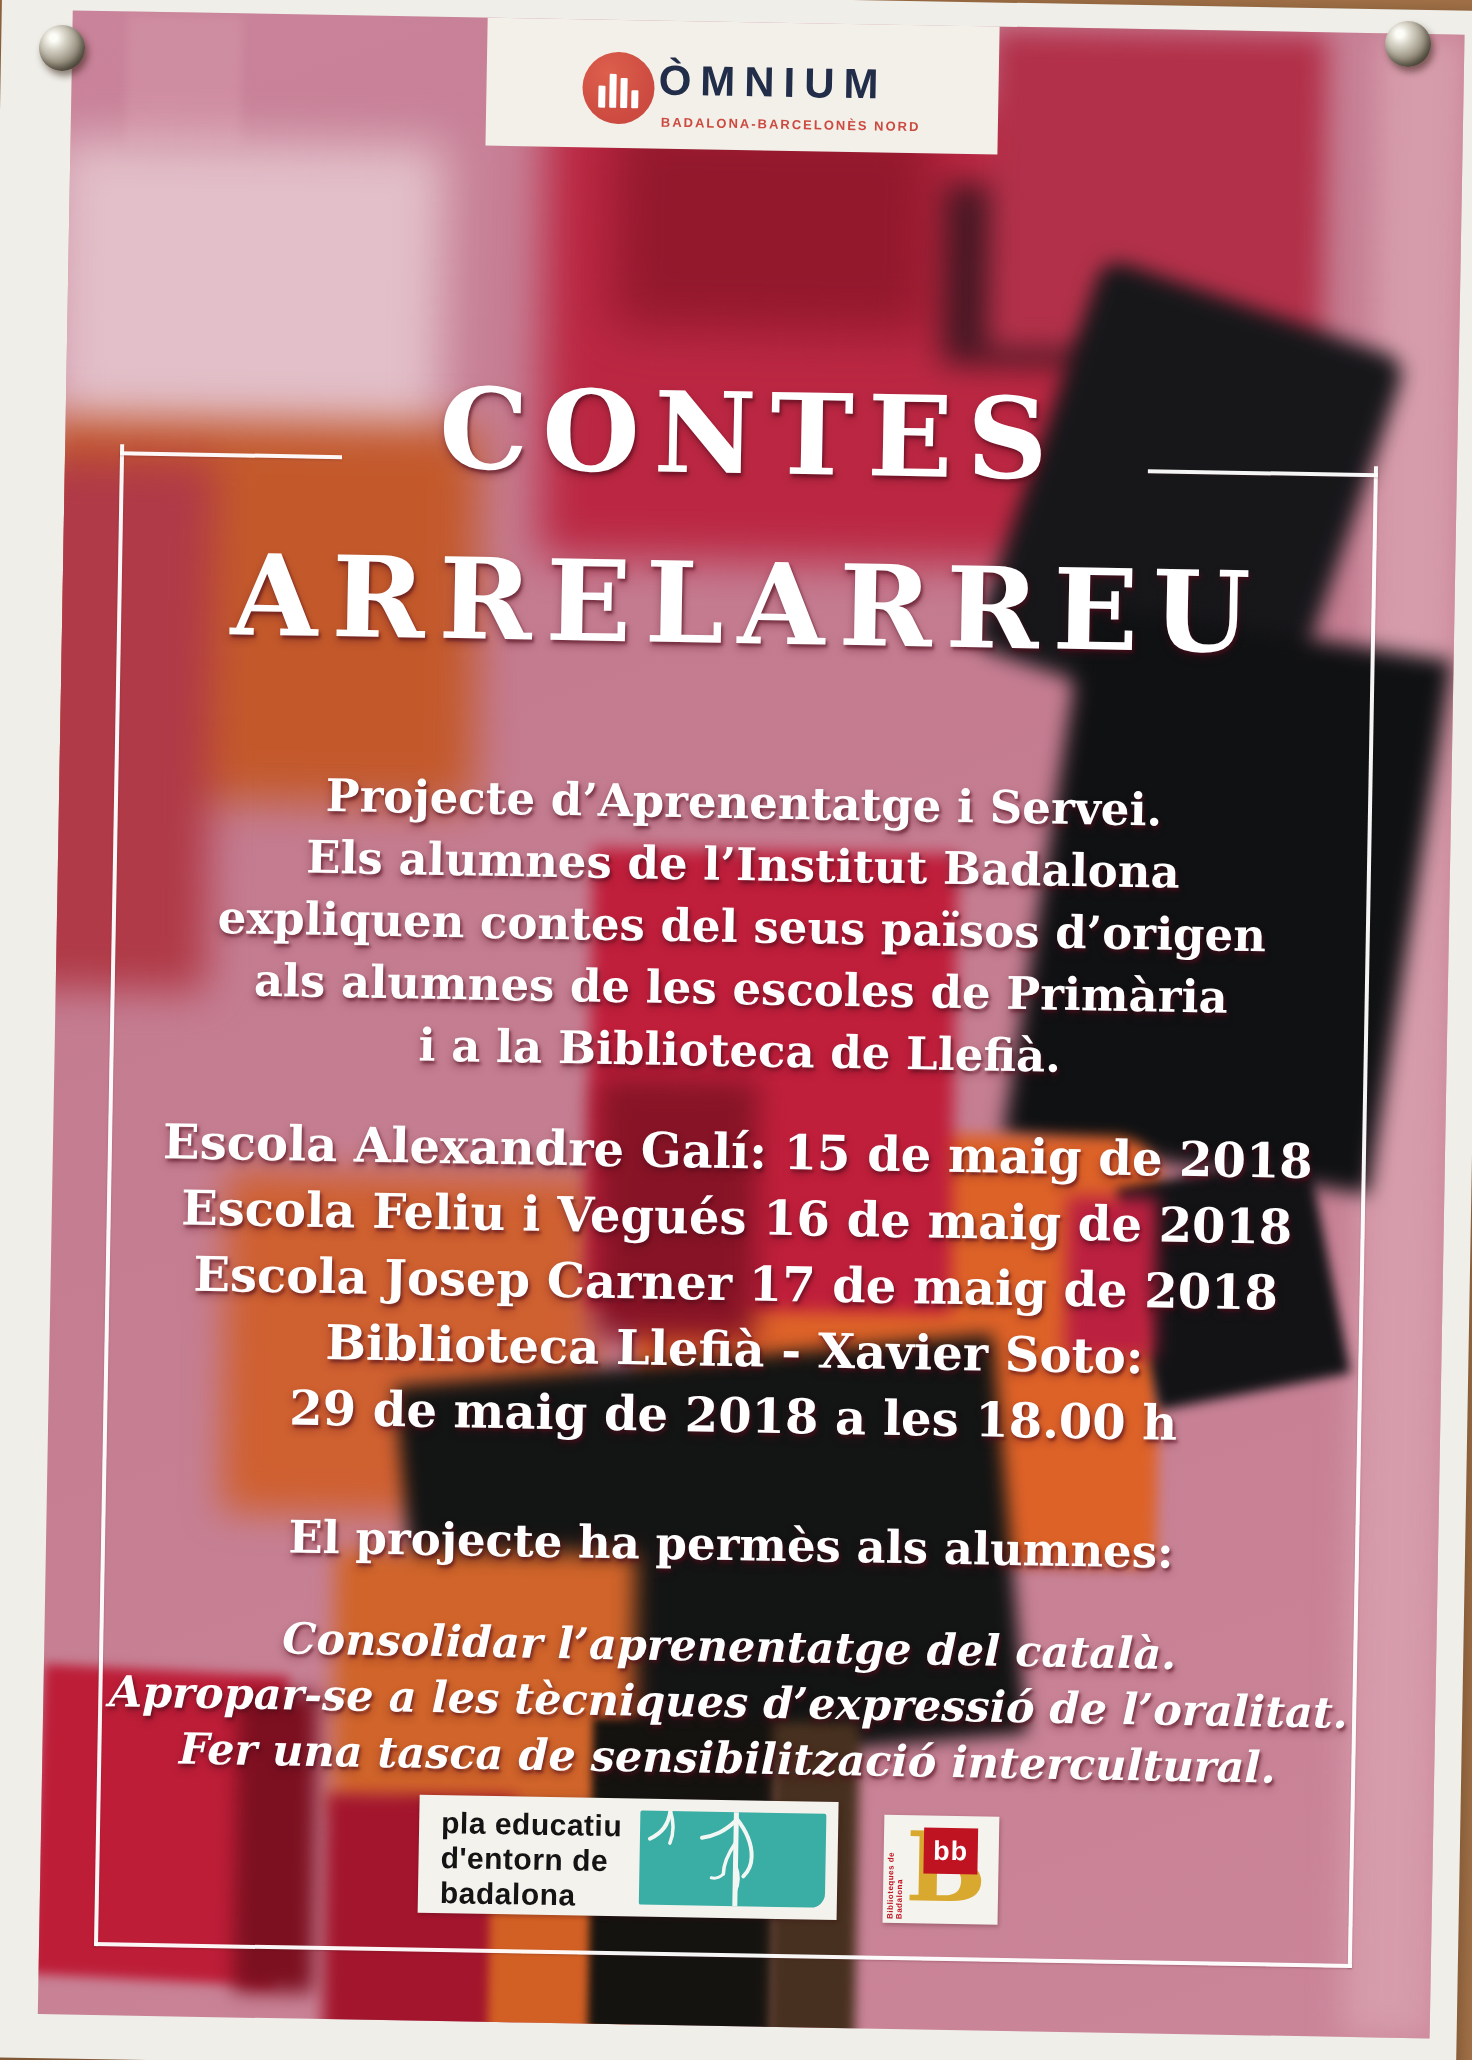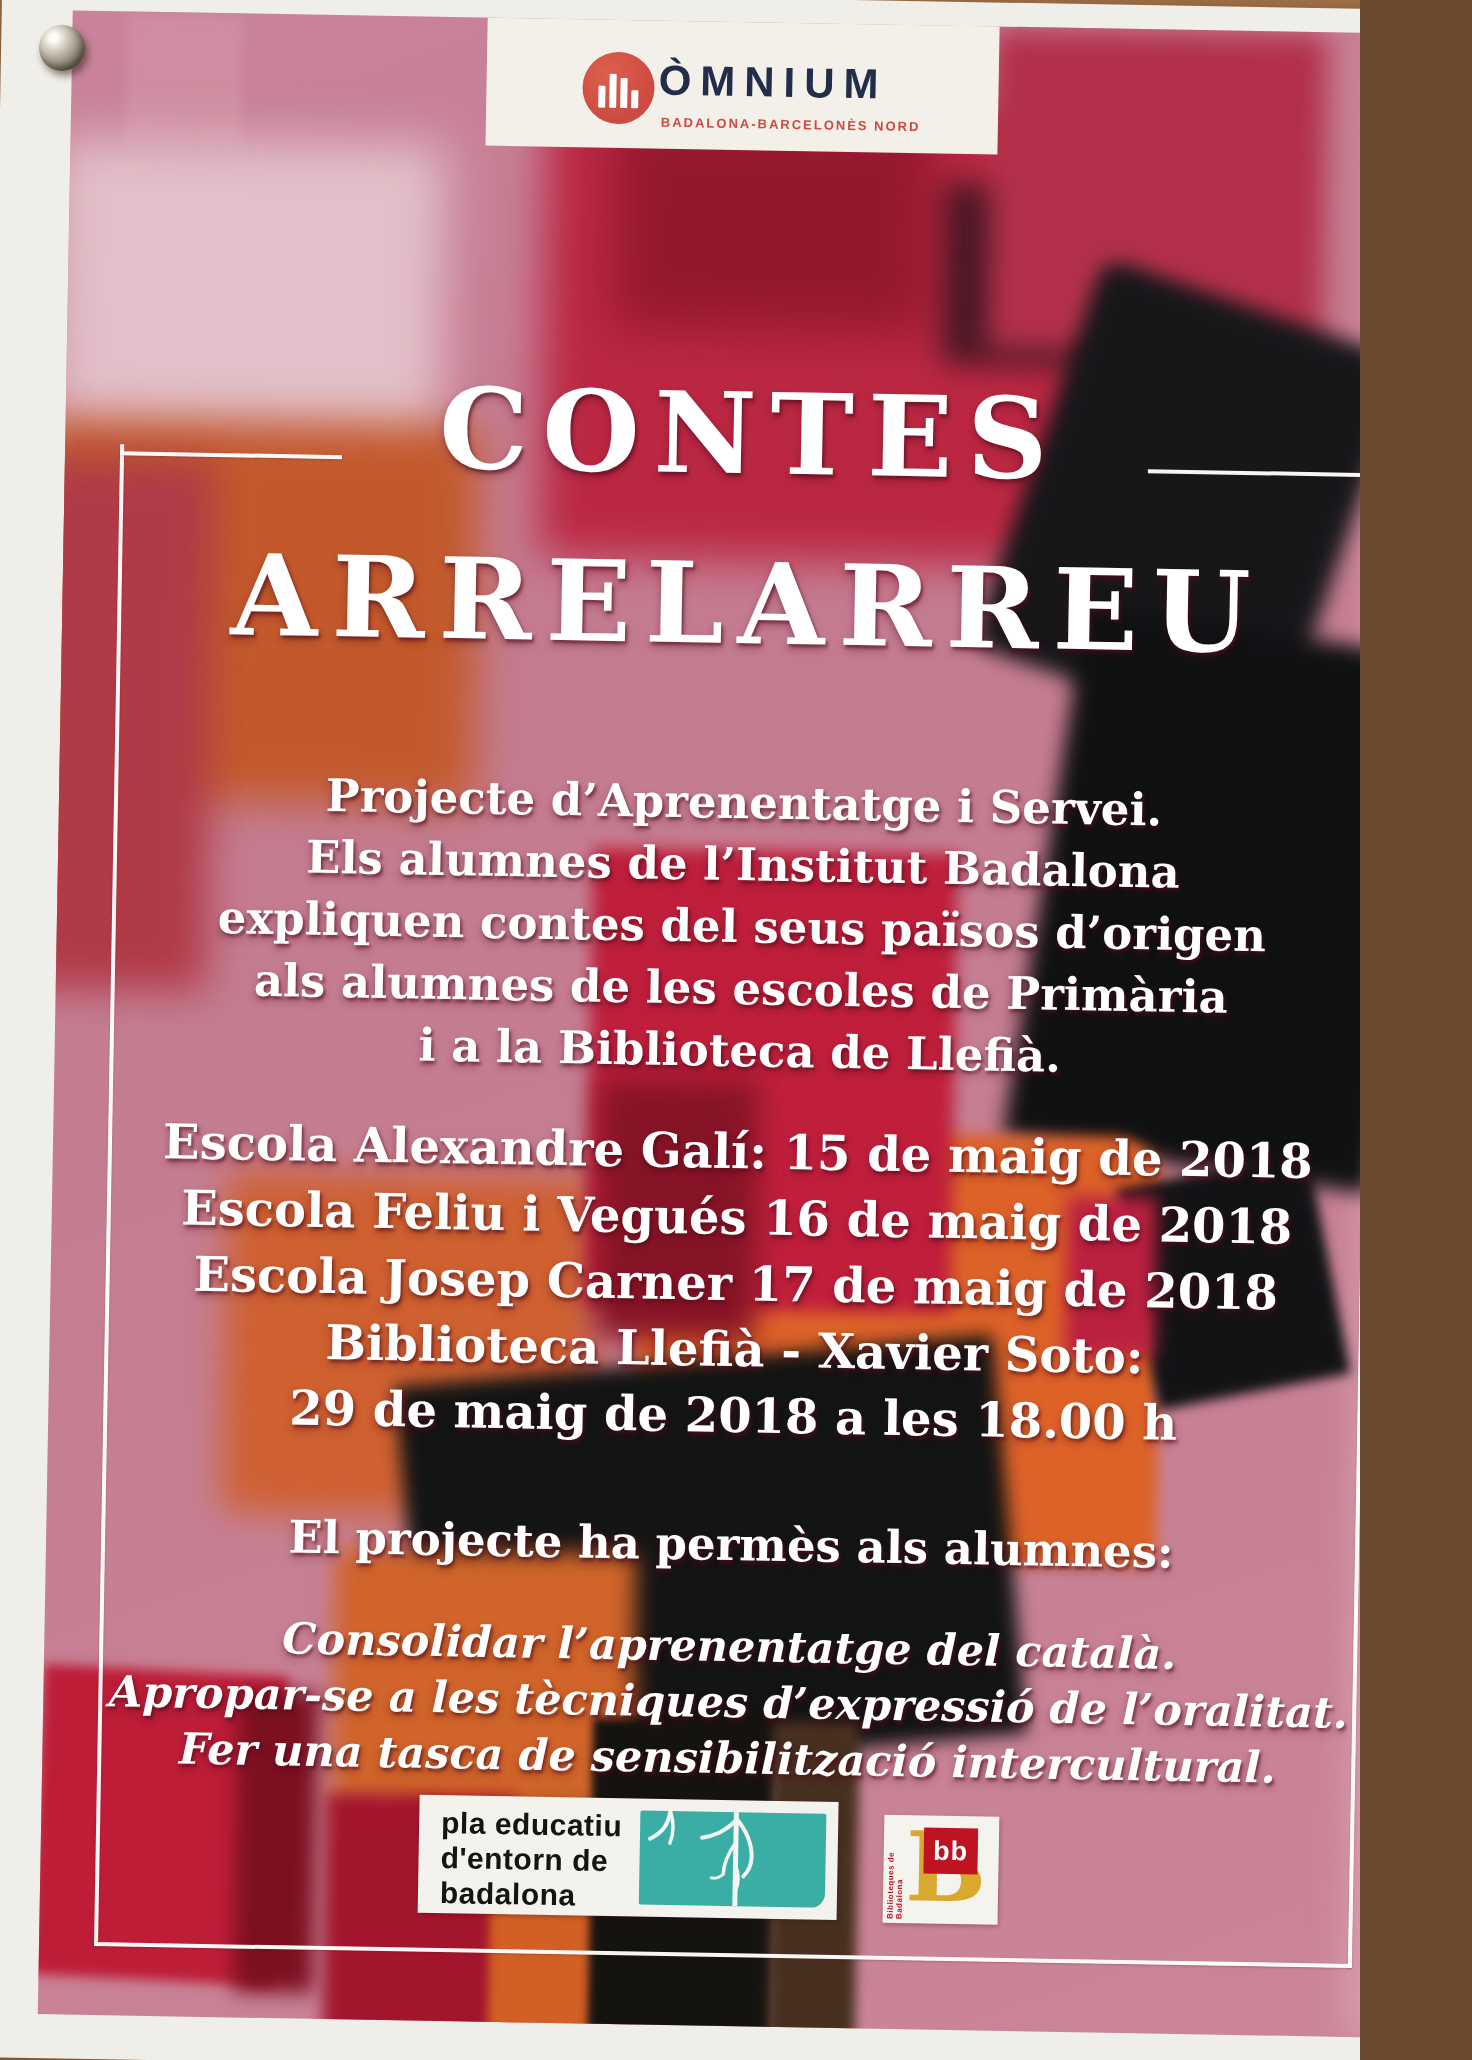--- a/index.html
+++ b/index.html
@@ -1,16 +1,16 @@
 <!DOCTYPE html>
 <html style="--cork: #a5744a; --paper: #efeee8; --pink-base: #c67e93; --crimson: #bb2742; --orange: #dd6228; --black-block: #141416; --brand-red: #cc4a40; --brand-navy: #222d49; --teal: #3aada5; --gold: #d9a92f; --bb-red: #c01322; --text-white: #ffffff;"><head>
 <meta charset="utf-8">
 <style>
   html,body{margin:0;padding:0;background:#6b4a2e;}
-  #canvas{position:relative;width:1360px;height:2060px;overflow:hidden;
+  #canvas{position:relative;width:1472px;height:2060px;overflow:hidden;
     background:
       radial-gradient(circle at 12% 8%, rgba(60,35,15,.35) 0 2px, transparent 3px),
       radial-gradient(circle at 88% 4%, rgba(60,35,15,.35) 0 2px, transparent 3px),
       radial-gradient(circle at 96% 96%, rgba(255,235,200,.25) 0 2px, transparent 3px),
       radial-gradient(circle at 4% 92%, rgba(60,35,15,.3) 0 2px, transparent 3px),
       var(--cork,#a5744a);
     font-family:"DejaVu Serif", serif;}
   #poster{position:absolute;left:-16px;top:-2px;width:1490px;height:2072px;
     background:#efeee8;transform:rotate(1deg);transform-origin:50% 50%;
     box-shadow:0 6px 24px rgba(40,20,5,.45);}

